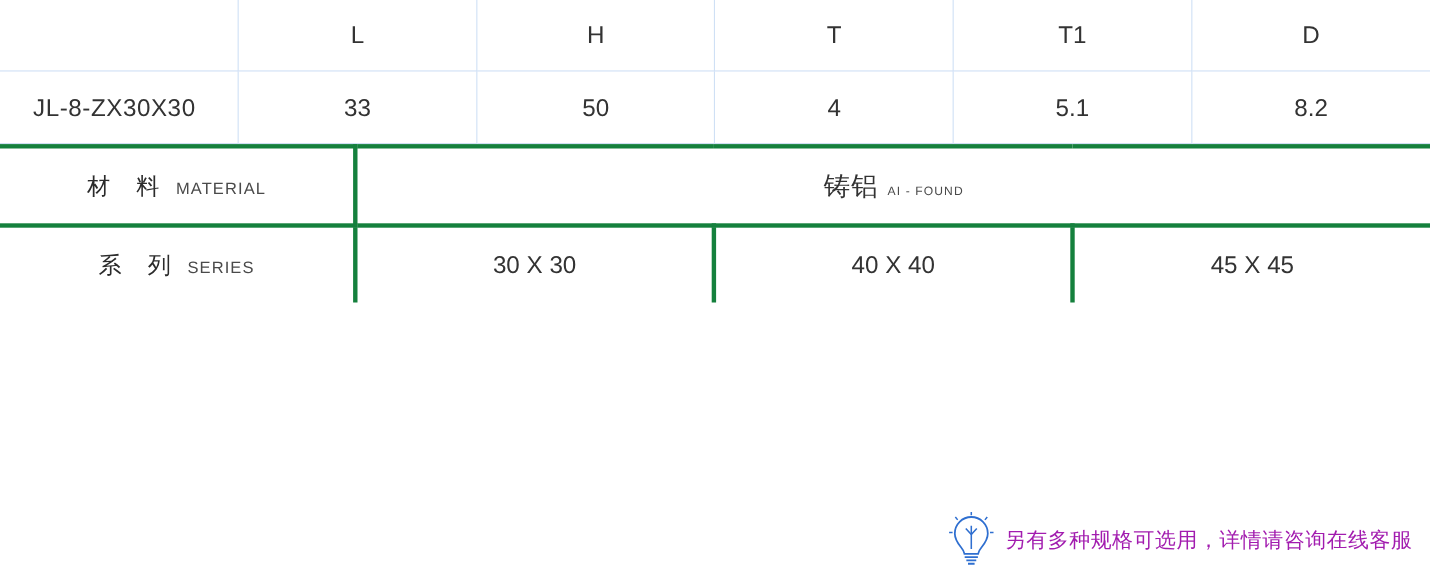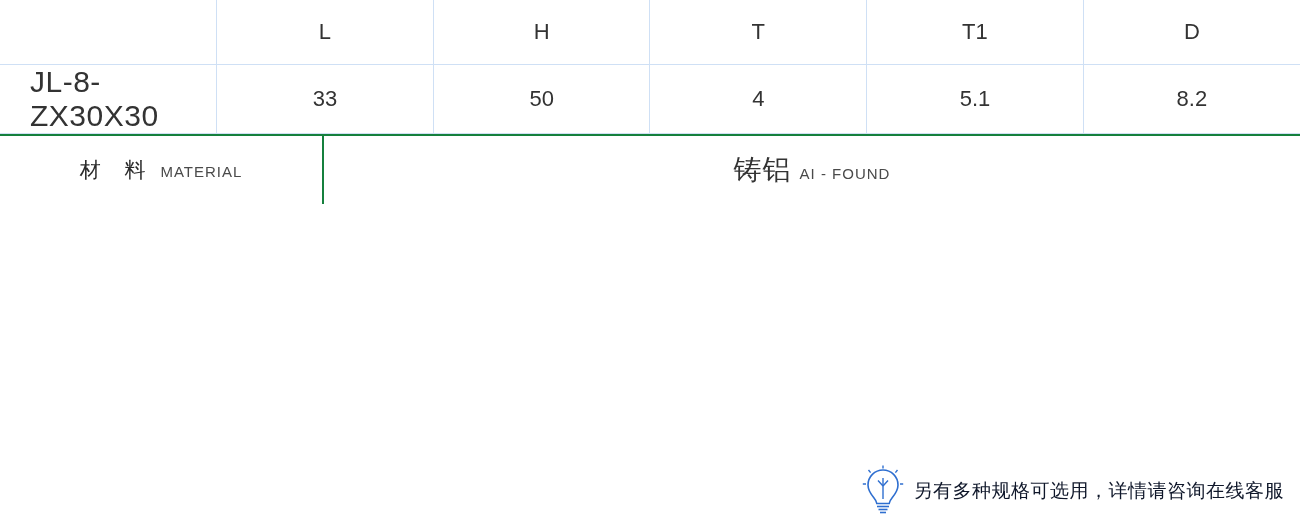--- a/index.html
+++ b/index.html
@@ -36,21 +36,21 @@
     text-align: center;
     height: 65px;
     padding: 0;
   }
   table.dim-table tr.header-row td {
     height: 64px;
   }
   table.dim-table td.name-cell {
     text-align: left;
     padding-left: 30px;
-    font-size: 30px;
+    font-size: 22px;
     letter-spacing: 0.5px;
   }
   table.dim-table td.blank-cell {
     border-left: none;
     border-top: none;
   }
   
   table.dim-table tr td:first-child {
     border-left: none;
   }
@@ -61,21 +61,21 @@
     border-top: none;
   }
 
   
   table.spec-table {
     border-collapse: collapse;
     width: 1300px;
     table-layout: fixed;
   }
   table.spec-table td {
-    border: 2px solid #15803d;
+    border: 4px solid #15803d;
     height: 68px;
     padding: 0;
     font-size: 22px;
     color: #333333;
     text-align: center;
   }
   table.spec-table tr td:first-child {
     border-left: none;
   }
   table.spec-table tr td:last-child {
@@ -94,25 +94,25 @@
     letter-spacing: 9px;
     color: #2b2b2b;
   }
   .en-label {
     font-size: 15px;
     letter-spacing: 1px;
     color: #4a4a4a;
     margin-left: 6px;
   }
   .material-cn {
-    font-size: 28px;
+    font-size: 24px;
     letter-spacing: 1px;
   }
   .material-en {
-    font-size: 15px;
+    font-size: 11px;
     letter-spacing: 1px;
     color: #4a4a4a;
     margin-left: 8px;
   }
 
   
   .footer-note {
     position: absolute;
     right: 16px;
     bottom: 14px;
@@ -120,21 +120,21 @@
     align-items: center;
     gap: 10px;
   }
   .bulb-icon {
     width: 42px;
     height: 52px;
     flex: 0 0 auto;
   }
   .footer-text {
     font-size: 19px;
-    color: #0f172a;
+    color: #a21caf;
     letter-spacing: 0.5px;
     white-space: nowrap;
   }
 </style>
 </head>
 <body>
 
 <div class="page">
 
   <table class="dim-table">
@@ -167,20 +167,28 @@
     </colgroup>
     <tbody>
       <tr>
         <td class="label-cell">
           <span class="cn-label">材    料</span><span class="en-label">MATERIAL</span>
         </td>
         <td colspan="3">
           <span class="material-cn">铸铝</span><span class="material-en">AI - FOUND</span>
         </td>
       </tr>
+      <tr>
+        <td class="label-cell">
+          <span class="cn-label">系    列</span><span class="en-label">SERIES</span>
+        </td>
+        <td>30 X 30</td>
+        <td>40 X 40</td>
+        <td>45 X 45</td>
+      </tr>
     </tbody>
   </table>
 
   <div class="footer-note">
     <span class="bulb-icon">
       <svg width="42" height="52" viewBox="0 0 42 52" xmlns="http://www.w3.org/2000/svg">
         <path d="M21 5 C12.7 5 6 11.7 6 20 C6 25.5 9 29.2 11.5 32.3 C13.2 34.4 14.5 36.2 14.8 38.5 L27.2 38.5 C27.5 36.2 28.8 34.4 30.5 32.3 C33 29.2 36 25.5 36 20 C36 11.7 29.3 5 21 5 Z" fill="none" stroke="#2f6fd0" stroke-width="1.6"></path>
         <path d="M15 41.5 L27 41.5" fill="none" stroke="#2f6fd0" stroke-width="1.6"></path>
         <path d="M16.5 44.5 L25.5 44.5" fill="none" stroke="#2f6fd0" stroke-width="1.6"></path>
         <path d="M18 47.5 L24 47.5" fill="none" stroke="#2f6fd0" stroke-width="1.6"></path>

